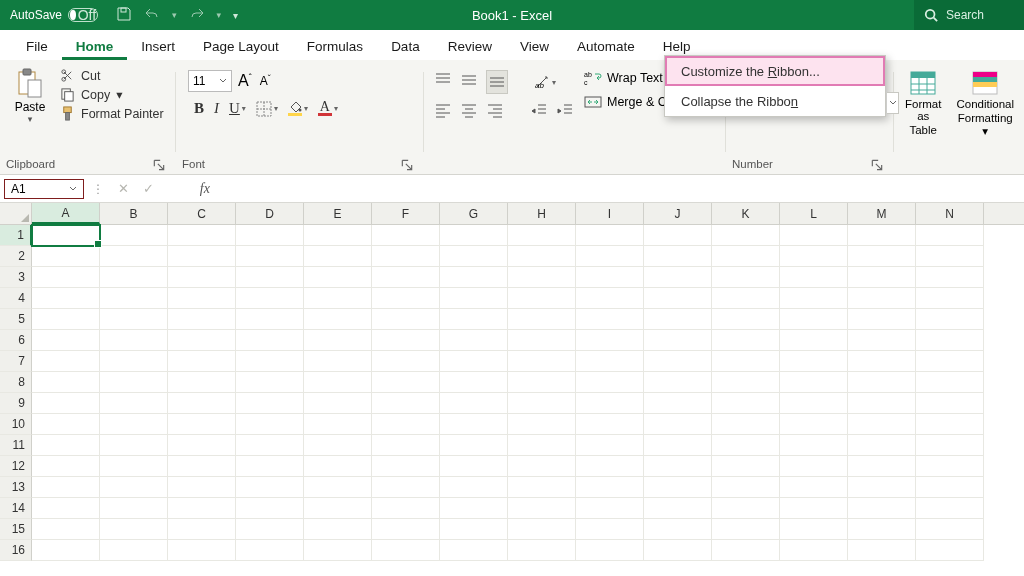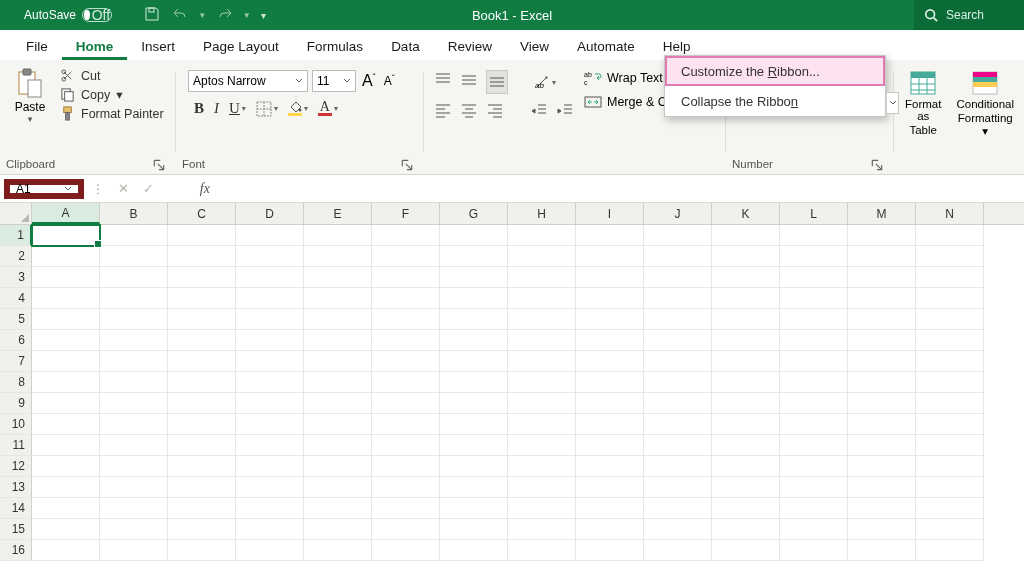--- a/index.html
+++ b/index.html
@@ -1,20 +1,20 @@
 <!DOCTYPE html>
 <html><head>
 <meta charset="utf-8">
 <style>
 * { box-sizing: border-box; margin: 0; padding: 0; font-family: "Segoe UI", Arial, sans-serif; }
 body { background: #fff; width: 1024px; height: 576px; overflow: hidden; position: relative; }
 
 
 .titlebar { height: 30px; background: #107c41; color: #fff; display: flex; align-items: center; font-size: 12px; position: relative; }
-.titlebar .autosave { display: flex; align-items: center; gap: 6px; padding: 0 24px; }
+.titlebar .autosave { display: flex; align-items: center; gap: 6px; padding: 0 10px; }
 .toggle { width: 30px; height: 14px; border: 1px solid #bfe0cc; border-radius: 8px; display: flex; align-items: center; padding: 1px; gap:2px; }
 .toggle .knob { width: 10px; height: 10px; background: #fff; border-radius: 50%; }
 .toggle .off-text { font-size: 14px; color:#cfe8d9; }
 .qat { display: flex; align-items: center; gap: 12px; padding: 0 8px; }
 .qat-icon { width: 16px; height: 16px; fill: #cfe8d9; stroke:#cfe8d9; }
 .doc-title { position: absolute; left: 50%; transform: translateX(-50%); font-size: 13px; }
 .searchbox { position: absolute; right: 0; top: 0; height: 30px; width: 110px; background: #0a6b37; display: flex; align-items: center; padding: 0 10px; gap:8px; color: #d9efe2; }
 .searchbox svg { width:14px; height:14px; stroke:#d9efe2; fill:none; stroke-width:2; }
 
 
@@ -69,21 +69,21 @@
 .num-row1 { width:150px; height:22px; }
 .num-row2 { display:flex; align-items:center; gap:12px; font-size:14px; color:#333; }
 .num-row2 .btn span.icon-text { font-size:14px; }
 
 
 .styles-col { display:flex; flex-direction:column; align-items:center; justify-content:flex-start; padding:6px 4px 0 4px; font-size:11.5px; text-align:center; gap:2px; }
 .styles-col .icn { width:28px; height:26px; }
 
 
 .formulabar { height: 28px; background:#fff; border-bottom:1px solid #d9d9d4; display:flex; align-items:center; }
-.namebox { width:80px; height:20px; border:6px solid #7f1d1d; margin:0 4px; font-size:12px; padding:2px 6px; display:flex; align-items:center; justify-content:space-between; background:#fff; }
+.namebox { width:80px; height:20px; border:1px solid #7f1d1d; margin:0 4px; font-size:12px; padding:2px 6px; display:flex; align-items:center; justify-content:space-between; background:#fff; }
 .fb-sep { width:20px; display:flex; justify-content:center; color:#999; font-size:12px; }
 .fb-btns { display:flex; align-items:center; gap:14px; padding:0 10px; color:#b6b6b0; }
 .fb-btns .fx { font-style:italic; font-family:"Times New Roman",serif; color:#555; font-size:14px;margin-left:32px; }
 .fb-input { flex:1; height:20px; border:none; font-size:12px; }
 
 
 .grid-wrap { position:relative; height: calc(576px - 30px - 30px - 115px - 28px); overflow:hidden; }
 .colheads { display:flex; height:22px; background:#f0f0ec; border-bottom:1px solid #d0d0ca; }
 .selectall { width:32px; border-right:1px solid #d0d0ca; background:#f0f0ec; position:relative; }
 .selectall::after { content:""; position:absolute; right:2px; bottom:2px; width:0; height:0; border-left:8px solid transparent; border-bottom:8px solid #b8b8b0; }
@@ -201,26 +201,20 @@
             <path d="M2 2h5M2 2v5M5 5l5 5M10 6v4h-4"></path>
           </svg></div>
     </div>
     <div class="group-sep"></div>
   </div>
 
   <div class="group" style="width:248px;">
     <div class="group-body">
       <div class="font-inner">
         <div class="font-row1">
-          <div class="fontname">
-              <span>Aptos Narrow</span>
-              <svg class="chev-svg" viewBox="0 0 8 8">
-                <path d="M1 2l3 3 3-3"></path>
-              </svg>
-            </div>
           <div class="fontsize">
               <span>11</span>
               <svg class="chev-svg" viewBox="0 0 8 8">
                 <path d="M1 2l3 3 3-3"></path>
               </svg>
             </div>
           <div class="incdec">
               <span style="font-size:16px">A</span>
               <span style="font-size:9px;position:relative;top:-6px">ˆ</span>
             </div>

